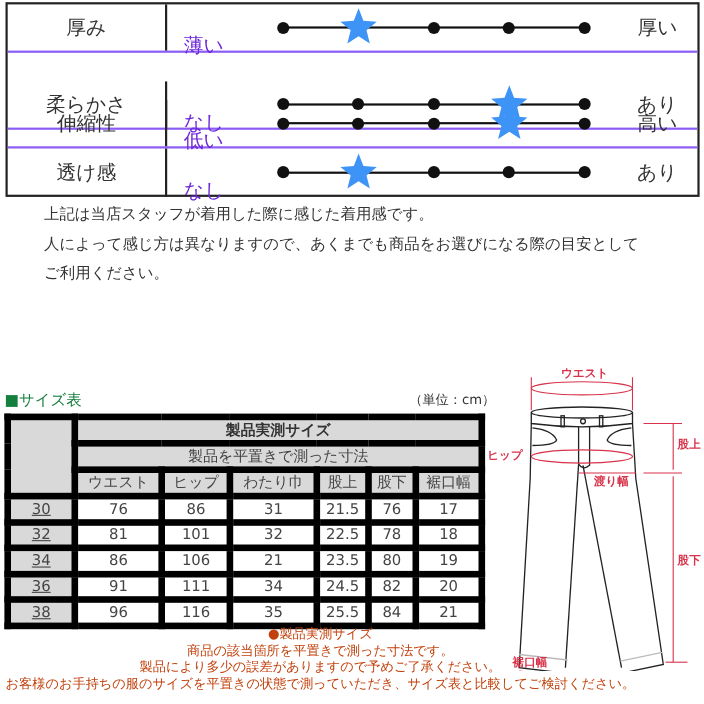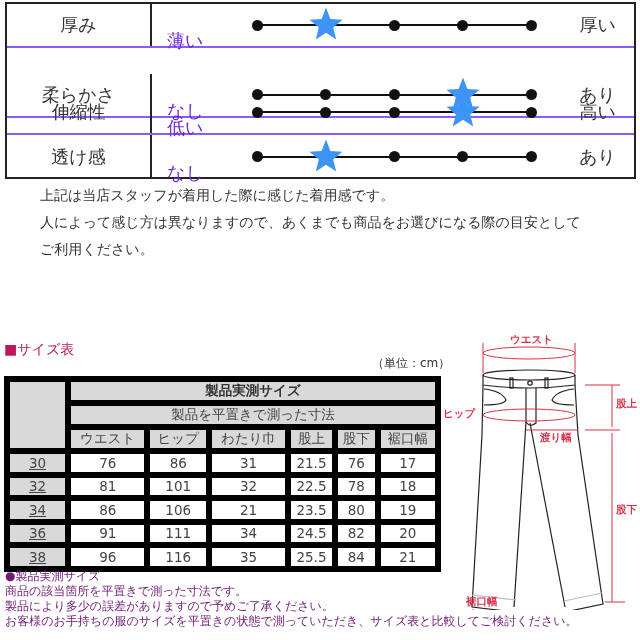--- a/index.html
+++ b/index.html
@@ -38,36 +38,36 @@
     background: #111; border-radius: 50%;
   }
   .scale-star {
     position: absolute; top: 50%; width: 36px; height: 36px; margin-top: -19px; margin-left: -18px;
   }
 
   
   .notes { position: absolute; left: 40px; top: 182px; font-size: 14px; color: #333; line-height: 27px; }
 
   
-  .size-title { position: absolute; left: 4px; top: 341px; font-size: 14px; color: #be185d; }
+  .size-title { position: absolute; left: 4px; top: 355px; font-size: 14px; color: #15803d; }
   .size-unit { position: absolute; left: 372px; top: 355px; font-size: 12px; color: #333; }
   .size-table {
     position: absolute; left: 4px; top: 376px; width: 437px;
     border-collapse: collapse; font-size: 13.5px; color: #444;
   }
   .size-table td, .size-table th {
     border: 6px solid #000000; text-align: center; font-weight: normal; height: 23.5px; padding: 0;
   }
   .size-table .hdr { background: #d9d9d9; }
   .size-table .hdr-bold { font-weight: bold; color: #333; }
   .size-table .size-col { background: #d9d9d9; width: 61px; text-decoration: underline; }
   .size-table td.val { background: #ffffff; }
 
   
-  .footnotes { position: absolute; left: 5px; top: 569px; font-size: 12px; color: #701a75; line-height: 15px; }
+  .footnotes { position: absolute; left: 5px; top: 569px; font-size: 12px; color: #c2410c; line-height: 15px; text-align: center; }
 
   
   .diagram { position: absolute; left: 440px; top: 325px; width: 200px; height: 285px; }
   .diagram-label {
     position: absolute; font-size: 10.5px; font-weight: bold; color: #d8334a; white-space: nowrap;
   }
 </style>
 </head>
 <body>
 

